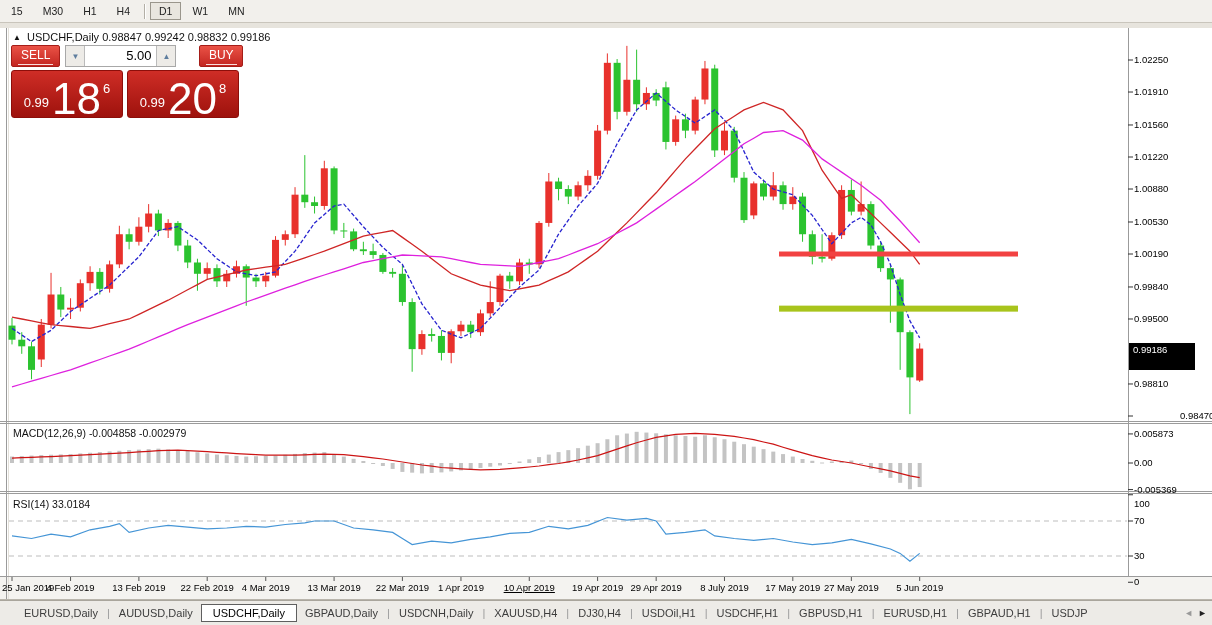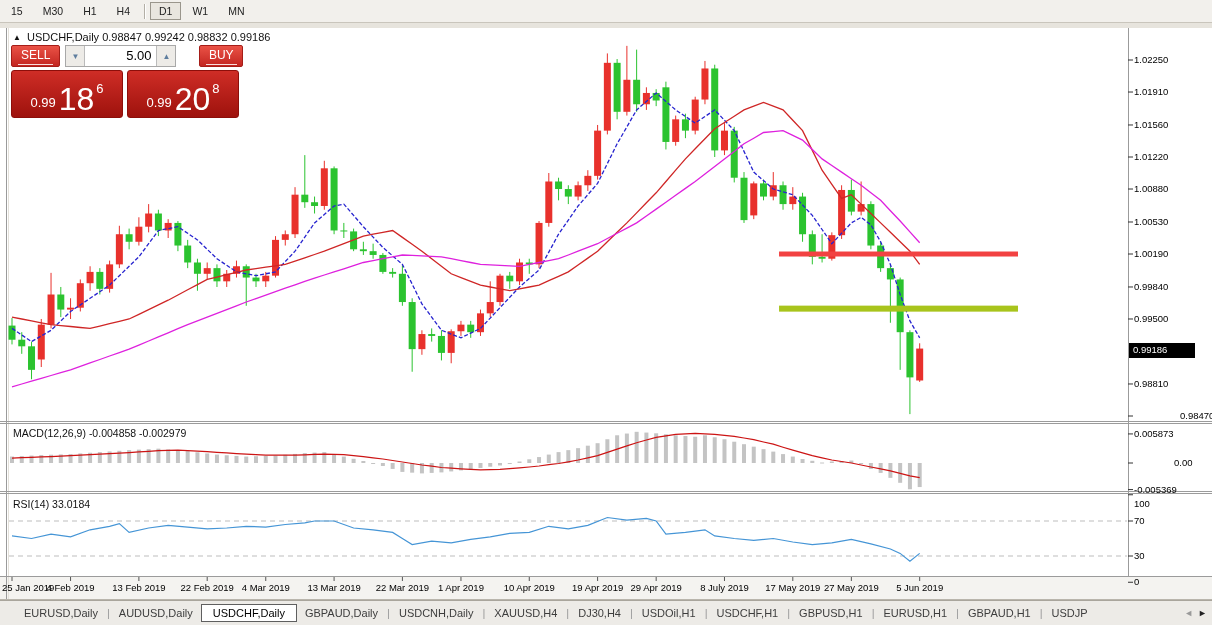--- a/index.html
+++ b/index.html
@@ -19,27 +19,27 @@
   .btn-buy{width:56px;margin-left:23px}
   .spin{display:flex;margin-left:5px;border:1px solid #a8a8a8;background:#fff;height:20px}
   .spbtn{width:18px;background:#edebe7;color:#5e7d9e;font-size:8px;display:flex;align-items:center;justify-content:center}
   .spbtn.dn{border-right:1px solid #bbb}
   .spbtn.up{border-left:1px solid #bbb}
   .vol{width:66px;font-size:13px;color:#000;text-align:right;padding:2px 5px 0 0}
   .trow2{display:flex;margin-top:3px}
   .bp{height:42px;width:110px;background:linear-gradient(#cf2d26,#9e120d);border:1px solid #8d0e0a;border-radius:3px;color:#fff;display:flex;align-items:flex-end;justify-content:center;padding-bottom:4px}
   .bp+.bp{margin-left:4px}
   .bp-prefix{font-size:13px;margin-right:3px;margin-bottom:3px}
-  .bp-big{font-size:32px;line-height:28px}
+  .bp-big{font-size:44px;line-height:28px}
   .bp-sup{font-size:13px;position:relative;top:-17px;margin-left:2px}
   .indlbl{position:absolute;left:13px;font-size:10.5px;color:#111;z-index:2;white-space:nowrap}
   #macd-label{top:427px}
   #rsi-label{top:498px}
   .axlbl{position:absolute;left:1134px;font-size:9.5px;color:#000;z-index:2;white-space:nowrap}
-  .ptag{position:absolute;left:1129px;top:343px;width:62px;height:15px;background:#000;color:#fff;font-size:9.5px;line-height:13px;padding-left:4px;z-index:2}
+  .ptag{position:absolute;left:1129px;top:343px;width:62px;height:27px;background:#000;color:#fff;font-size:9.5px;line-height:13px;padding-left:4px;z-index:2}
   .dtlbl{position:absolute;top:582px;font-size:9.5px;color:#000;z-index:2;white-space:nowrap}
   .datebg{position:absolute;left:0;right:0;top:577px;height:23px;background:#f4f3f0;z-index:1}
   .tabbar{position:absolute;left:0;right:0;top:600px;height:25px;background:#edebe7;border-top:1px solid #a9a59c;display:flex;align-items:center;z-index:5;font-size:11px;color:#3d3d3d;padding-left:16px;box-sizing:border-box}
   .tab{padding:1px 8px;white-space:nowrap;cursor:default}
   .tab.active{background:#fff;border:1px solid #5f5f5f;padding:2px 11px;color:#000}
   .tabsep{color:#9a9a9a;padding:0 1px}
   .arrows{margin-left:auto;display:flex;align-items:center;gap:5px;padding-right:5px;font-size:9px}
   .arr-l{color:#9a9a9a}.arr-r{color:#222}
   #chart-svg{position:absolute;left:0;top:0;z-index:1}
 </style>
@@ -445,35 +445,35 @@
     <div class="axlbl" style="left: 1134px; top: 118.984px; transform: none;">1.01560</div>
     <div class="axlbl" style="left: 1134px; top: 151.005px; transform: none;">1.01220</div>
     <div class="axlbl" style="left: 1134px; top: 183.027px; transform: none;">1.00880</div>
     <div class="axlbl" style="left: 1134px; top: 215.99px; transform: none;">1.00530</div>
     <div class="axlbl" style="left: 1134px; top: 248.011px; transform: none;">1.00190</div>
     <div class="axlbl" style="left: 1134px; top: 280.974px; transform: none;">0.99840</div>
     <div class="axlbl" style="left: 1134px; top: 312.995px; transform: none;">0.99500</div>
     <div class="axlbl" style="left: 1134px; top: 377.979px; transform: none;">0.98810</div>
     <div class="axlbl" style="left: 1134px; top: 410px; transform: none; margin-left: 46px;">0.98470</div>
     <div class="axlbl" style="left: 1134px; top: 427.929px; transform: none;">0.005873</div>
-    <div class="axlbl" style="left: 1134px; top: 457px; transform: none; margin-left: 40px;">0.00</div>
+    <div class="axlbl" style="left: 1134px; top: 457px; transform: none;">0.00</div>
     <div class="axlbl" style="left: 1134px; top: 483.577px; transform: none;">-0.005369</div>
     <div class="axlbl" style="left: 1134px; top: 498px; transform: none;">100</div>
     <div class="axlbl" style="left: 1134px; top: 515px; transform: none;">70</div>
     <div class="axlbl" style="left: 1134px; top: 550px; transform: none;">30</div>
     <div class="axlbl" style="left: 1134px; top: 576.25px; transform: none;">0</div>
     <div class="dtlbl" style="left: 2px; top: 582px; transform: none;">25 Jan 2019</div>
     <div class="dtlbl" style="left: 70.56px; top: 582px; transform: translateX(-50%);">4 Feb 2019</div>
     <div class="dtlbl" style="left: 138.88px; top: 582px; transform: translateX(-50%);">13 Feb 2019</div>
     <div class="dtlbl" style="left: 207.2px; top: 582px; transform: translateX(-50%);">22 Feb 2019</div>
     <div class="dtlbl" style="left: 265.76px; top: 582px; transform: translateX(-50%);">4 Mar 2019</div>
     <div class="dtlbl" style="left: 334.08px; top: 582px; transform: translateX(-50%);">13 Mar 2019</div>
     <div class="dtlbl" style="left: 402.4px; top: 582px; transform: translateX(-50%);">22 Mar 2019</div>
     <div class="dtlbl" style="left: 460.96px; top: 582px; transform: translateX(-50%);">1 Apr 2019</div>
-    <div class="dtlbl" style="left: 529.28px; top: 582px; transform: translateX(-50%);">10 Apr 2019</div>
+    <div class="dtlbl" style="left: 529.28px; top: 582px; transform: translateX(-50%); text-decoration: underline;">10 Apr 2019</div>
     <div class="dtlbl" style="left: 597.6px; top: 582px; transform: translateX(-50%);">19 Apr 2019</div>
     <div class="dtlbl" style="left: 656.16px; top: 582px; transform: translateX(-50%);">29 Apr 2019</div>
     <div class="dtlbl" style="left: 724.48px; top: 582px; transform: translateX(-50%);">8 July 2019</div>
     <div class="dtlbl" style="left: 792.8px; top: 582px; transform: translateX(-50%);">17 May 2019</div>
     <div class="dtlbl" style="left: 851.36px; top: 582px; transform: translateX(-50%);">27 May 2019</div>
     <div class="dtlbl" style="left: 919.68px; top: 582px; transform: translateX(-50%);">5 Jun 2019</div>
   </div>
 
 <div class="tabbar" id="tabbar">
     <span class="tab">EURUSD,Daily</span>

